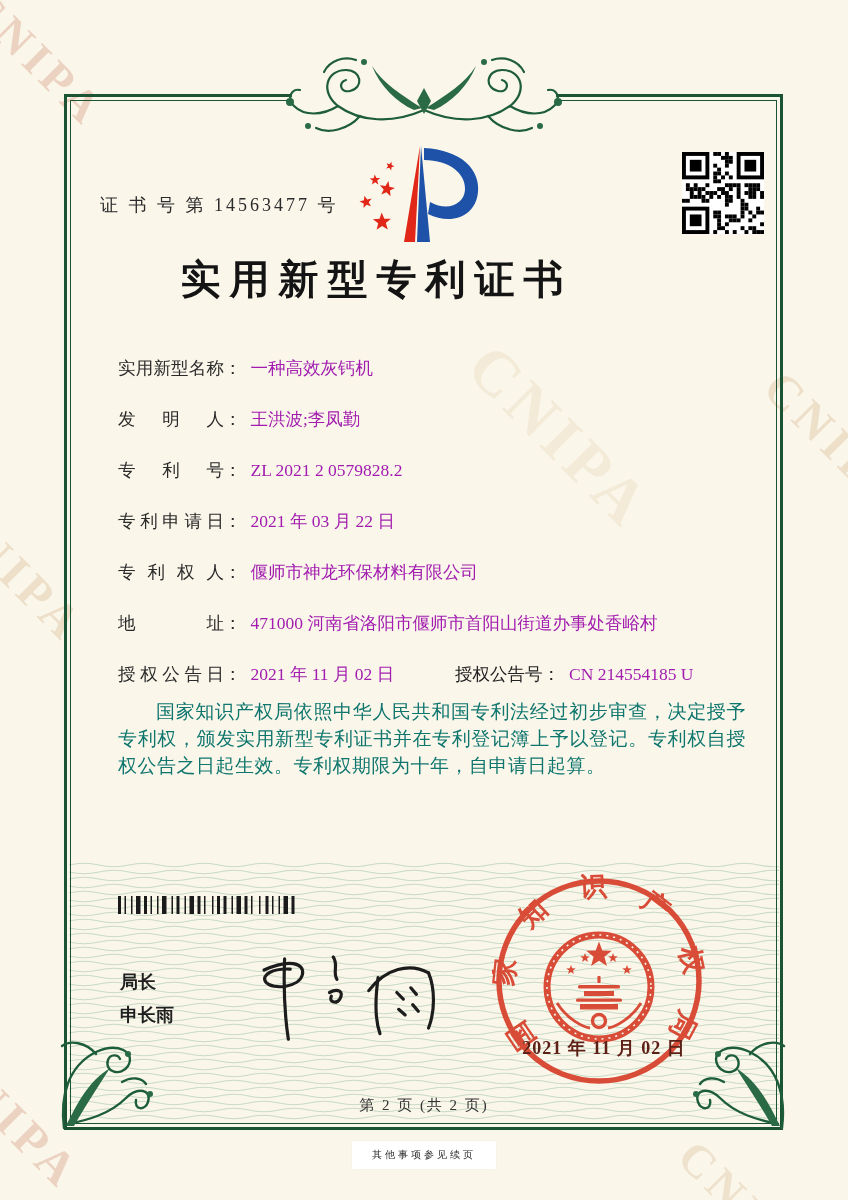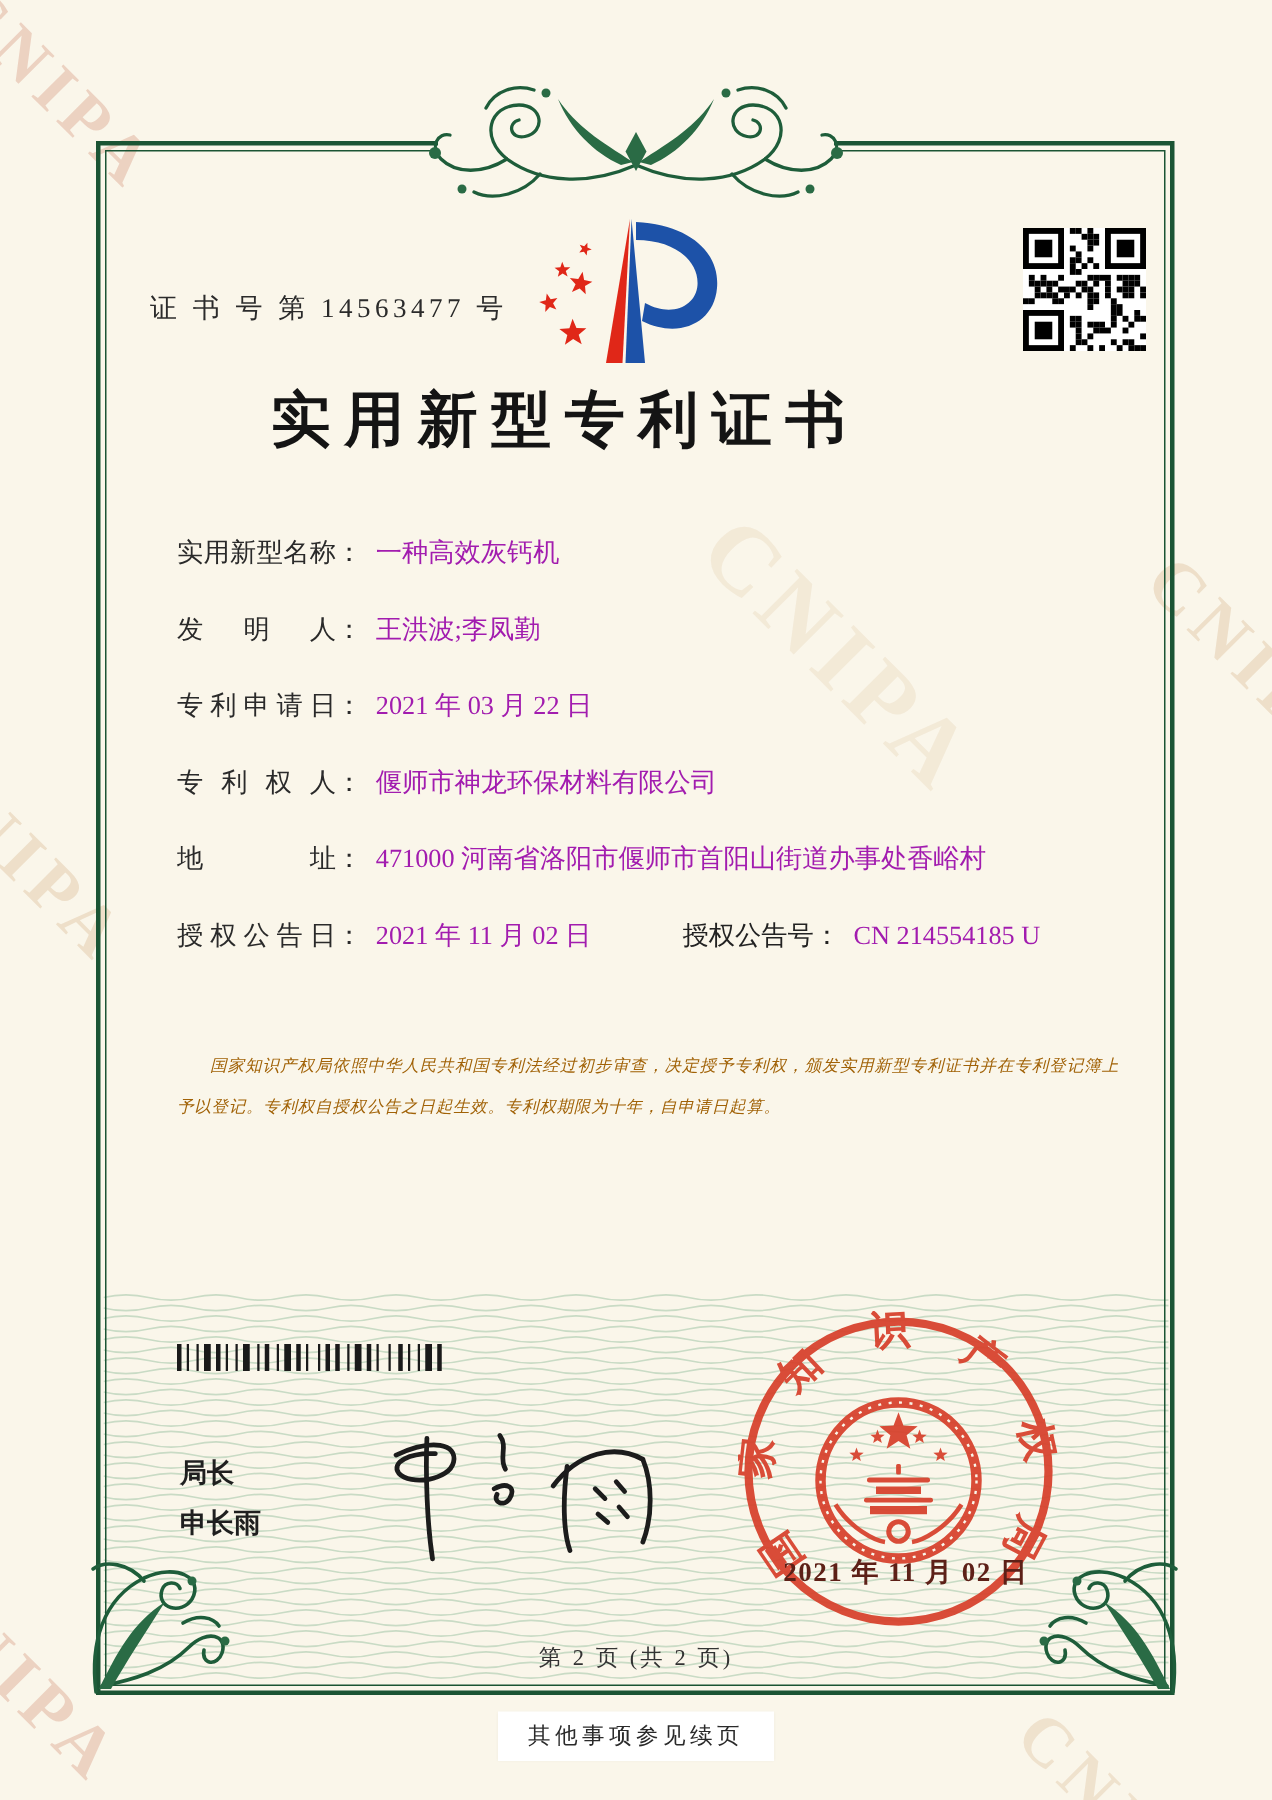--- a/index.html
+++ b/index.html
@@ -26,33 +26,33 @@
   #qr{position:absolute;left:682px;top:152px;z-index:4;}
   #title{left:0;top:252px;width:753px;text-align:center;font-size:40px;font-weight:bold;letter-spacing:9px;color:#141414;}
 
   #fields{left:118px;top:356px;width:640px;}
   .frow{position:relative;height:22px;margin-bottom:29px;font-size:17.5px;white-space:nowrap;}
   .flabel{display:inline-block;width:106px;text-align:justify;text-align-last:justify;color:#2a2a2a;vertical-align:bottom;}
   .fcolon{color:#2a2a2a;}
   .fvalue{margin-left:9px;color:#a21caf;}
   .grant-no{position:absolute;left:337px;top:0;}
 
-  #body-text{left:118px;top:698px;width:628px;font-size:11px;line-height:27px;color:#a16207;text-align:justify;letter-spacing:0.5px;font-style:italic;}
+  #body-text{left:118px;top:698px;width:628px;font-size:19px;line-height:27px;color:#0f766e;text-align:justify;letter-spacing:0.5px;}
   #body-text p{margin:0;text-indent:2em;}
 
   #barcode{position:absolute;left:118px;top:896px;z-index:4;}
 
   #signer{left:120px;top:966px;font-family:"Liberation Sans","DejaVu Sans",sans-serif;font-size:18px;font-weight:600;color:#1f1f1f;line-height:33px;z-index:4;}
   #signature{position:absolute;left:236px;top:940px;z-index:5;}
 
   #seal{position:absolute;left:492px;top:874px;z-index:5;opacity:0.93;}
   #seal-date{left:506px;top:1036px;width:196px;text-align:center;font-size:18px;letter-spacing:1px;color:#5d2017;font-weight:bold;z-index:6;}
 
   #page-num{left:0;top:1096px;width:848px;text-align:center;font-size:15px;letter-spacing:2px;color:#333;}
-  #footer-note{left:50%;top:1141px;transform:translateX(-50%);background:#ffffff;padding:7px 20px;font-size:15px;letter-spacing:3px;color:#2a2a2a;box-shadow:0 0 2px rgba(0,0,0,0.05);}
+  #footer-note{left:50%;top:1141px;transform:translateX(-50%);background:#ffffff;padding:7px 20px;font-size:10px;letter-spacing:3px;color:#2a2a2a;box-shadow:0 0 2px rgba(0,0,0,0.05);}
 </style>
 </head>
 <body>
 
 <div id="page">
 
   <div class="wm" style="left:-6px;top:-22px;font-size:46px;color:rgba(205,125,100,0.30);">CNIPA</div>
   <div class="wm" style="left:505px;top:330px;font-size:64px;color:rgba(220,190,150,0.22);">CNIPA</div>
   <div class="wm" style="left:792px;top:360px;font-size:48px;color:rgba(215,180,140,0.35);">CNIPA</div>
   <div class="wm" style="left:-30px;top:488px;font-size:48px;color:rgba(215,180,140,0.35);">CNIPA</div>
@@ -277,20 +277,23 @@
   <div class="txt" id="title">实用新型专利证书</div>
 
   <div class="txt" id="fields">
     <div class="frow">
       <span class="flabel">实用新型名称</span><span class="fcolon">：</span><span class="fvalue">一种高效灰钙机</span>
     </div>
     <div class="frow">
       <span class="flabel">发明人</span><span class="fcolon">：</span><span class="fvalue">王洪波;李凤勤</span>
     </div>
     <div class="frow">
+      <span class="flabel">专利号</span><span class="fcolon">：</span><span class="fvalue">ZL 2021 2 0579828.2</span>
+    </div>
+    <div class="frow">
       <span class="flabel">专利申请日</span><span class="fcolon">：</span><span class="fvalue">2021 年 03 月 22 日</span>
     </div>
     <div class="frow">
       <span class="flabel">专利权人</span><span class="fcolon">：</span><span class="fvalue">偃师市神龙环保材料有限公司</span>
     </div>
     <div class="frow">
       <span class="flabel">地址</span><span class="fcolon">：</span><span class="fvalue">471000 河南省洛阳市偃师市首阳山街道办事处香峪村</span>
     </div>
     <div class="frow">
       <span class="flabel">授权公告日</span><span class="fcolon">：</span><span class="fvalue">2021 年 11 月 02 日</span>

